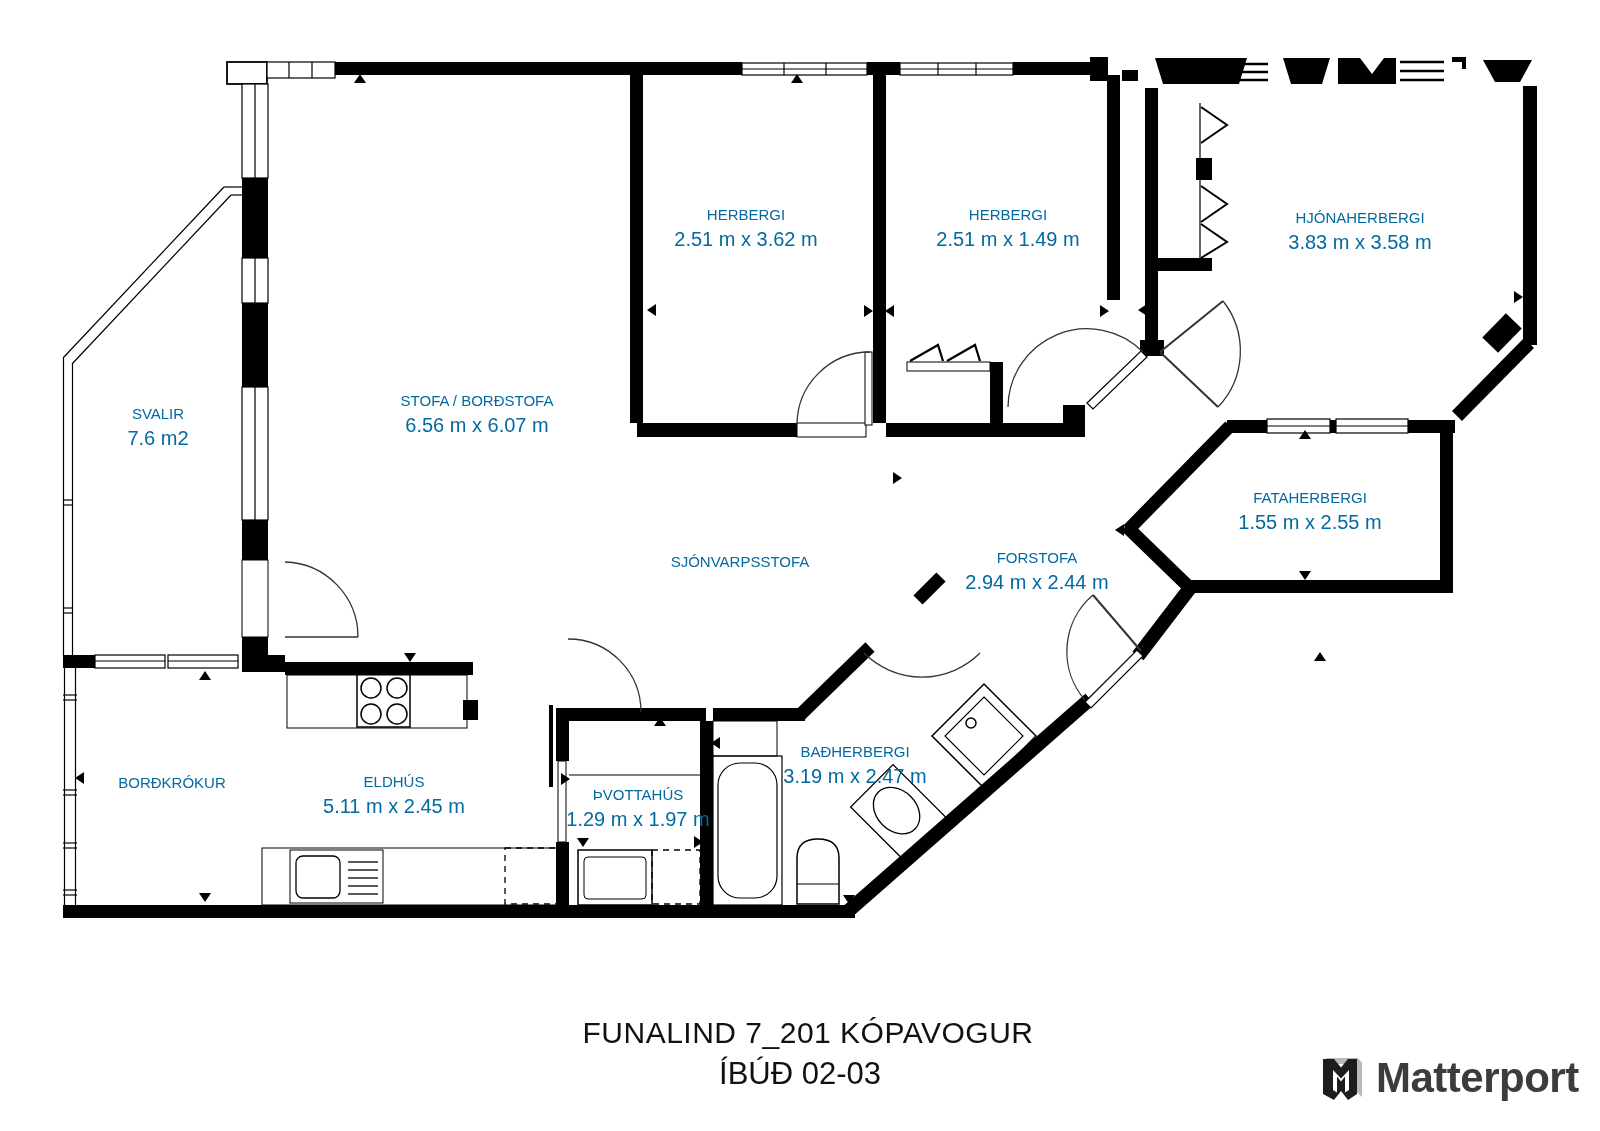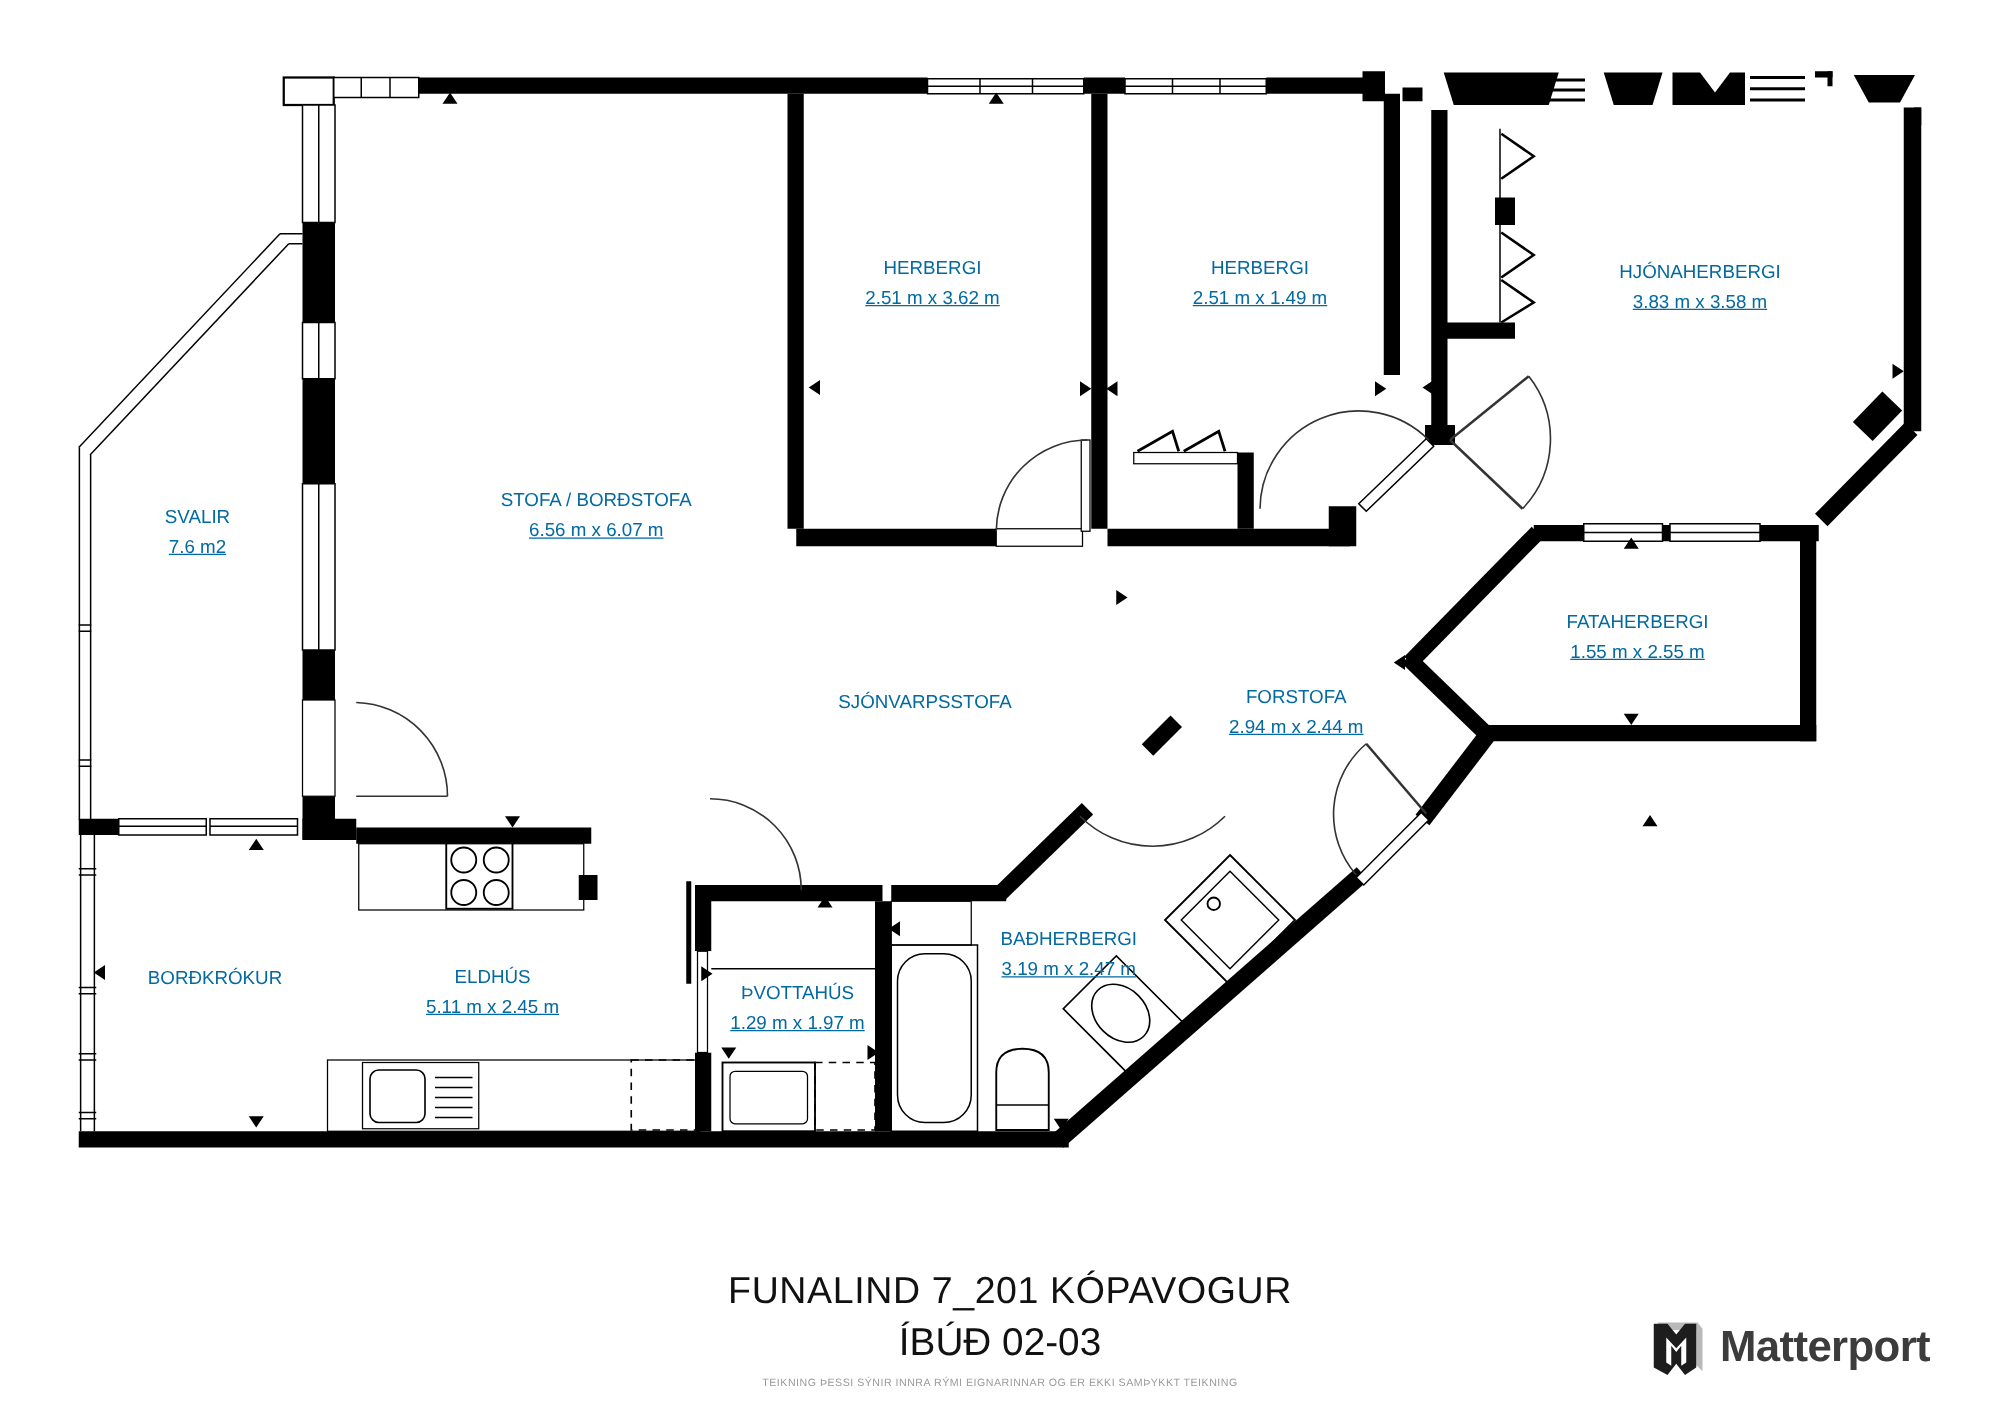--- a/index.html
+++ b/index.html
@@ -1,27 +1,27 @@
 <!DOCTYPE html>
 <html><head>
 <meta charset="utf-8">
 <style>
   html,body{margin:0;padding:0;background:#fff;}
   body{width:1600px;height:1131px;position:relative;overflow:hidden;
        font-family:"Liberation Sans", sans-serif;color:#1a1a1a;}
   #plan-svg{position:absolute;left:0;top:0;}
   .room-label{position:absolute;transform:translate(-50%,-50%);text-align:center;
               font-size:15px;line-height:24px;color:#0369a1;white-space:nowrap;}
-  .room-label .dims{font-size:15px;text-decoration:underline;}
+  .room-label .dims{font-size:20px;}
   .footer{position:absolute;left:0;right:0;top:1016px;text-align:center;}
   .footer .title{font-size:30px;letter-spacing:.5px;color:#111;padding-left:16px;}
   .footer .subtitle{font-size:31px;margin-top:6px;color:#111;}
   .footer .disclaimer{font-size:8.5px;color:#9a9a9a;margin-top:9px;letter-spacing:.4px;}
   .brand{position:absolute;left:1316px;top:1052px;display:flex;align-items:center;gap:10px;}
-  .brand .brand-text{font-size:35px;font-weight:bold;color:#3c3c3c;letter-spacing:-0.5px;}
+  .brand .brand-text{font-size:42px;font-weight:bold;color:#3c3c3c;letter-spacing:-0.5px;}
 </style>
 </head>
 <body>
 
 <svg id="plan-svg" width="1600" height="1131" viewBox="0 0 1600 1131" xmlns="http://www.w3.org/2000/svg">
 
   <g fill="#000">
     <rect x="335" y="62" width="407" height="13"></rect>
     <rect x="867" y="62" width="33" height="13"></rect>
     <rect x="1013" y="62" width="92" height="13"></rect>
@@ -268,21 +268,20 @@
     <div class="dims">1.29 m x 1.97 m</div>
   </div>
 <div class="room-label" style="left:855px;top:764px">
     <div>BAÐHERBERGI</div>
     <div class="dims">3.19 m x 2.47 m</div>
   </div>
 
 <div class="footer">
   <div class="title">FUNALIND 7_201 KÓPAVOGUR</div>
   <div class="subtitle">ÍBÚÐ 02-03</div>
-  <div class="disclaimer">TEIKNING ÞESSI SÝNIR INNRA RÝMI EIGNARINNAR OG ER EKKI SAMÞYKKT TEIKNING</div>
 </div>
 
 <div class="brand">
   <svg width="50" height="52" viewBox="0 0 100 100">
     <polygon fill="#b9b9b9" points="20,10 84,10 92,20 92,88 82,78 82,22 28,22"></polygon>
     <path fill="#1d1d1d" d="M14,12 h22 l14,17 14,-17 h18 v70 l-18,12 -14,-18 -14,18 -22,-12 Z
              M34,34 v40 l8,5 v-32 l8,10 8,-10 v32 l8,-5 V34 L50,51 Z"></path>
   </svg>
   <span class="brand-text">Matterport</span>
 </div>

